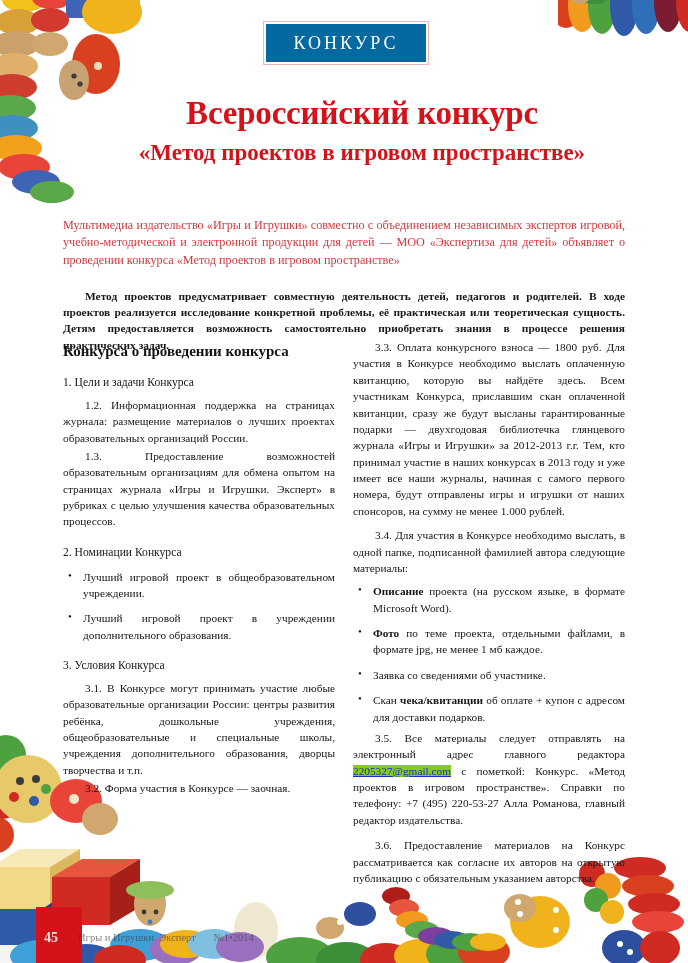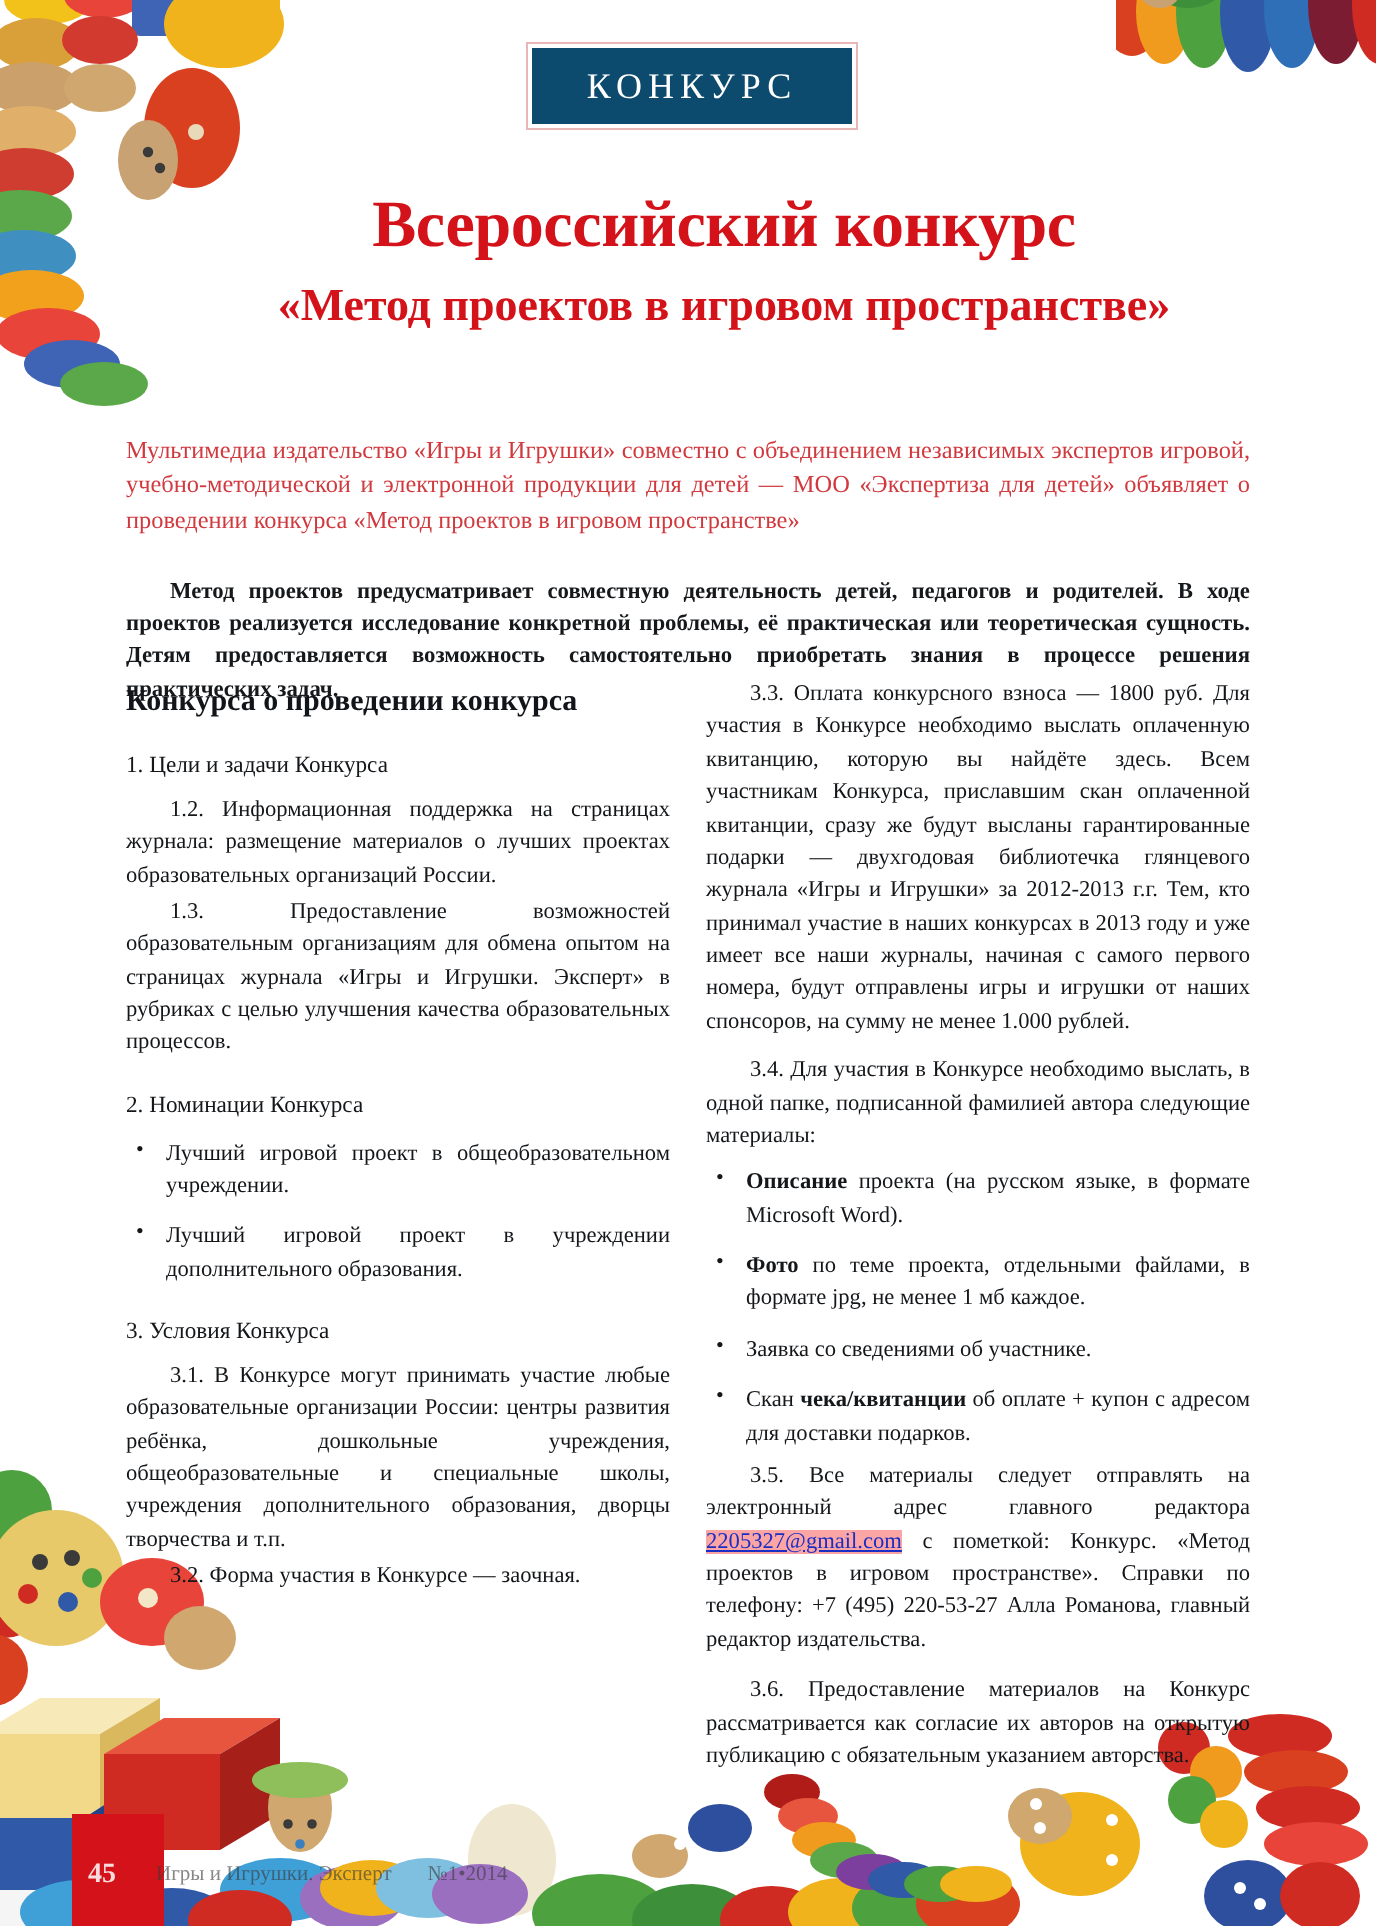--- a/index.html
+++ b/index.html
@@ -26,21 +26,21 @@
   .bb { left: 0; bottom: -4px; width: 688px; height: 115px; }
   .ml { left: -12px; top: 735px; width: 70px; height: 130px; }
 
   
   .banner {
     position: absolute;
     left: 264px;
     top: 22px;
     width: 160px;
     height: 38px;
-    background: #0c4a6e;
+    background: #0369a1;
     border: 2px solid #ffffff;
     box-shadow: 0 0 0 1px #e8b6b6;
     display: flex;
     align-items: center;
     justify-content: center;
     z-index: 6;
   }
   .banner span {
     color: #ffffff;
     font-size: 18px;
@@ -144,21 +144,21 @@
     content: "\2022";
     position: absolute;
     left: 5px;
     top: -1px;
     font-size: 11px;
   }
   .b { font-weight: bold; }
   .mail {
     color: #1a2ec4;
     text-decoration: underline;
-    background: #fca5a5;
+    background: #84cc16;
   }
 
   
   .footer-block {
     position: absolute;
     left: 36px;
     bottom: 0;
     width: 46px;
     height: 56px;
     background: #d4121a;

